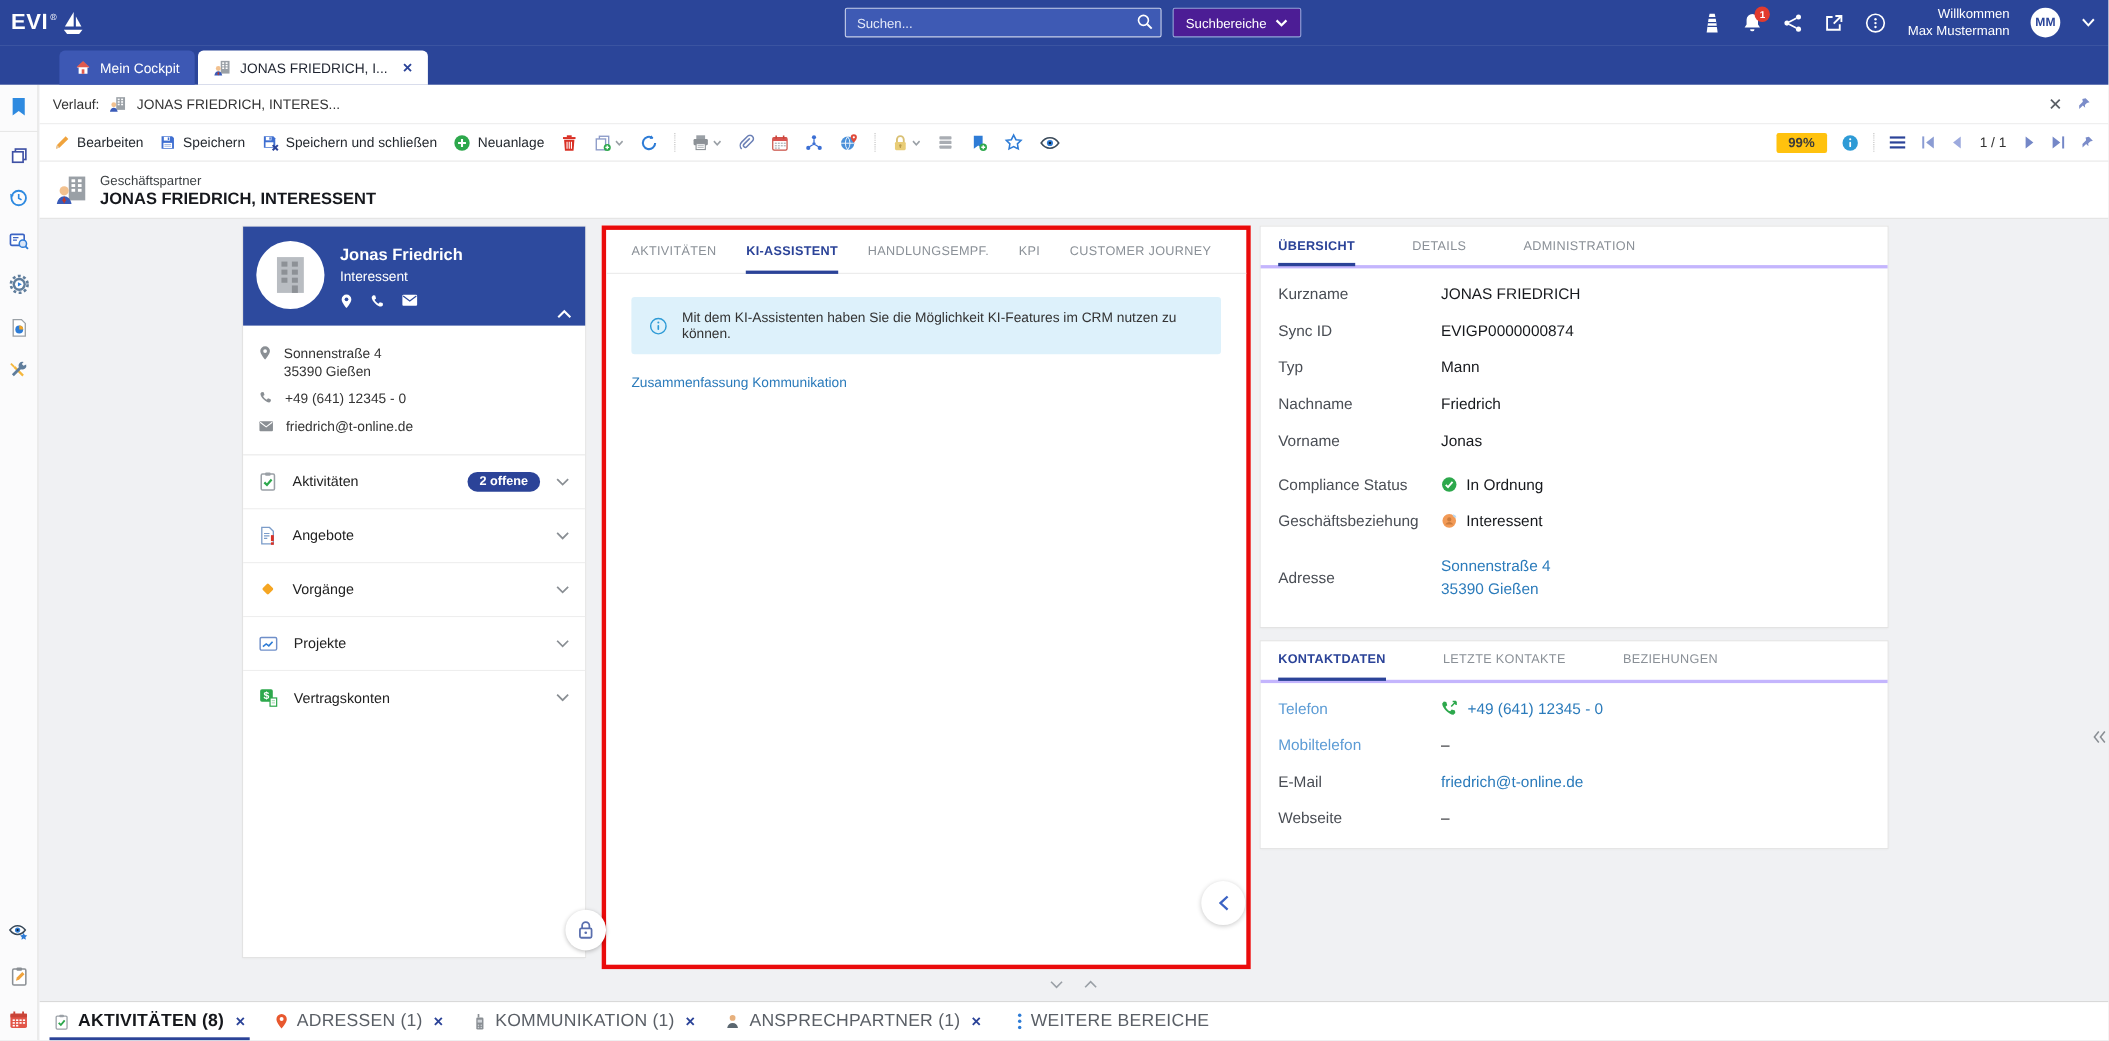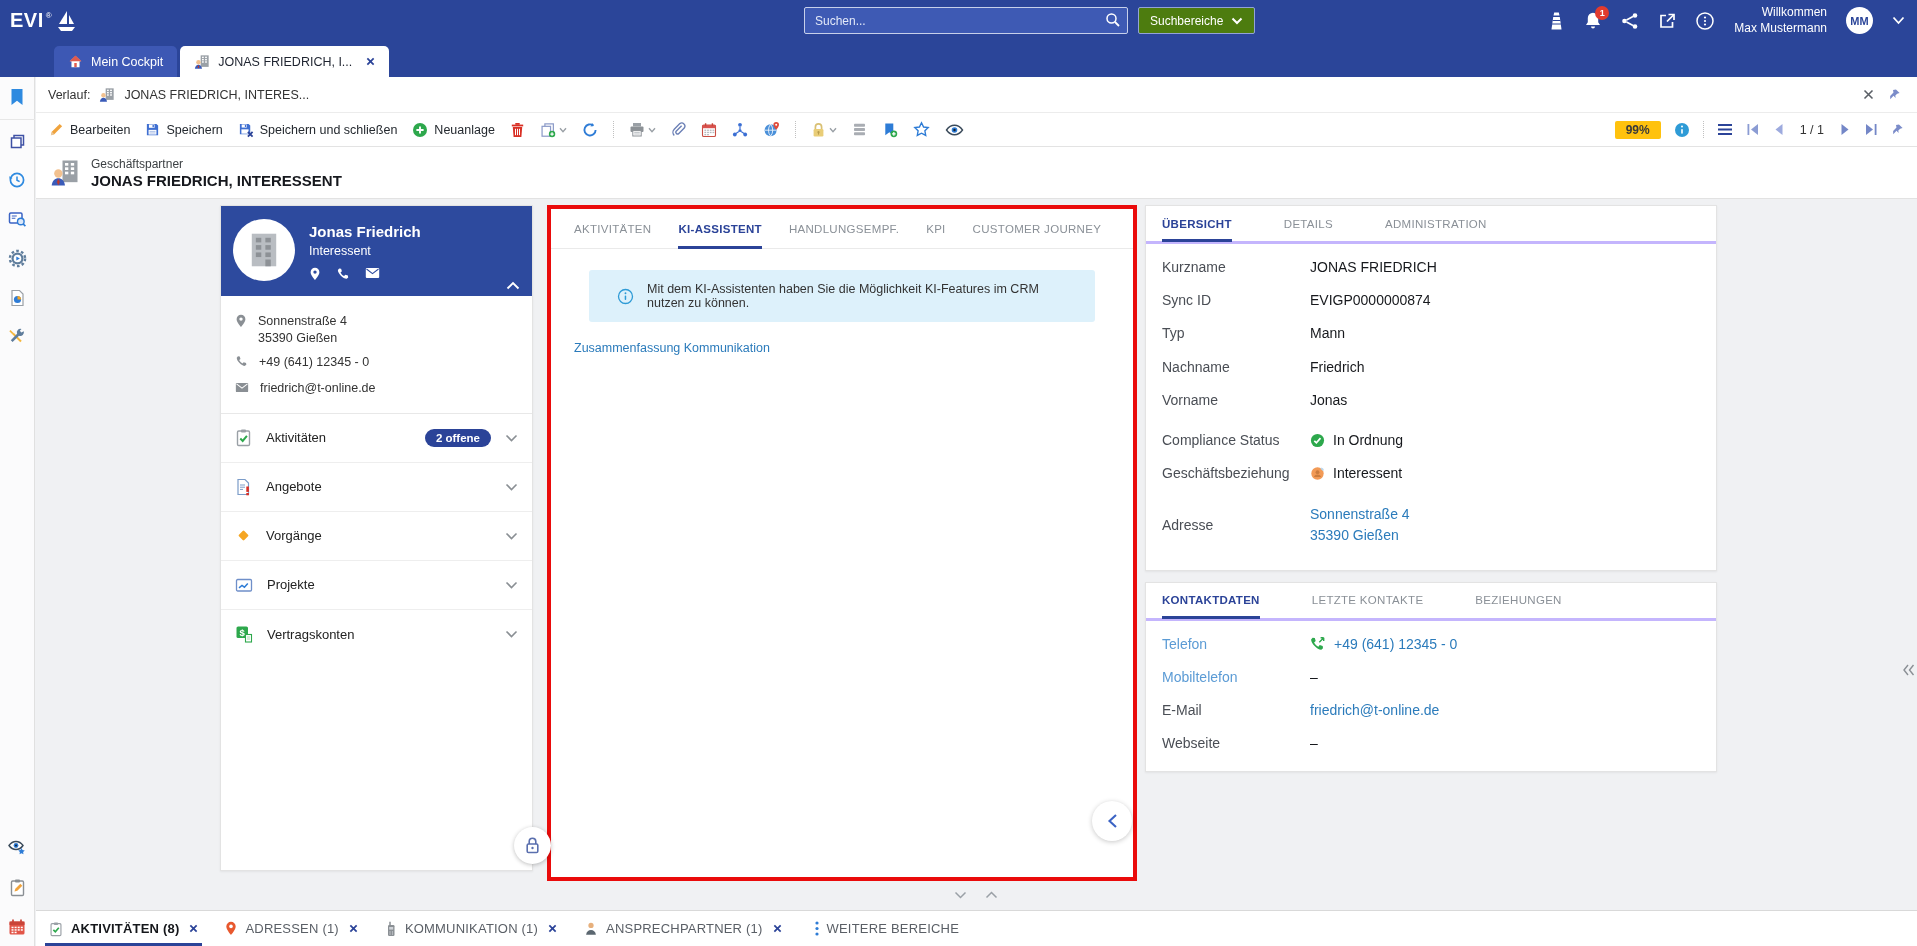--- a/index.html
+++ b/index.html
@@ -5,25 +5,25 @@
   * { box-sizing: border-box; margin: 0; padding: 0; }
   body { font-family: "Liberation Sans", sans-serif; background:#e8e8e8; }
   .screen { position:relative; width:1917px; height:946px; background:#f0f1f3; overflow:hidden; }
 
   
   .topbar { position:absolute; left:0; top:0; width:100%; height:41px; background:#2b4599; display:flex; align-items:center; color:#fff; z-index:30; }
   .logo { display:flex; align-items:flex-start; gap:2px; margin-left:10px; }
   .logo-text { font-size:20px; font-weight:bold; letter-spacing:.5px; }
   .logo-mark { font-size:8px; margin-top:2px; }
   .search-wrap { position:absolute; left:768px; top:7px; display:flex; gap:10px; align-items:center; }
-  .search-box { position:relative; width:324px; height:27px;margin-left:36px; }
+  .search-box { position:relative; width:288px; height:27px; }
   .search-box input { width:100%; height:100%; background:#3e5ab4; border:1px solid #c7d0ea; border-radius:2px; color:#fff; font-size:12px; padding:0 30px 0 10px; font-family:"Liberation Sans",sans-serif; }
   .search-box input::placeholder { color:#e3e9f8; }
   .search-glass { position:absolute; right:7px; top:5px; }
-  .scope-btn { height:27px; background:#4d7c0f; border:1px solid #93a3d8; border-radius:2px; color:#fff; font-size:12px; display:flex; align-items:center; gap:8px; padding:0 11px; cursor:pointer; }
+  .scope-btn { height:27px; background:#4c1d95; border:1px solid #93a3d8; border-radius:2px; color:#fff; font-size:12px; display:flex; align-items:center; gap:8px; padding:0 11px; cursor:pointer; }
   .top-icons { position:absolute; right:0; top:0; height:41px; display:flex; align-items:center; gap:19px; padding-right:12px; }
   .ti { position:relative; display:flex; cursor:pointer; }
   .bell-badge { position:absolute; top:-5px; right:-7px; min-width:14px; height:14px; border-radius:7px; background:#e23b2e; color:#fff; font-size:9px; font-weight:bold; display:flex; align-items:center; justify-content:center; padding:0 3px; }
   .welcome { text-align:right; font-size:12px; line-height:1.3; }
   .avatar { width:27px; height:27px; border-radius:50%; background:#fff; color:#2b4599; font-size:11px; font-weight:bold; display:flex; align-items:center; justify-content:center; }
 
   
   .tabrow { position:absolute; left:0; top:41px; width:100%; height:36px; background:#2b4599; display:flex; align-items:flex-end; padding-left:54px; gap:3px; z-index:29; }
   .mtab { height:31px; display:flex; align-items:center; gap:8px; padding:0 14px; font-size:12.5px; border-radius:5px 5px 0 0; cursor:pointer; }
   .mtab.blue { background:#3d58b4; color:#fff; }
@@ -71,21 +71,21 @@
   .acc-badge { background:#2b4398; color:#fff; font-size:11.5px; font-weight:bold; padding:3px 11px; border-radius:10px; margin-left:auto; }
   .acc-sp { margin-left:auto; }
   .acc-chev { display:flex; }
 
   
   .red-panel { position:absolute; left:511px; top:6px; width:590px; height:676px; background:#fff; border:4px solid #ea0b0b; }
   .kp-tabs { display:flex; gap:27px; padding:0 23px; height:40px; align-items:stretch; border-bottom:1px solid #eaeaea; }
   .tab-lbl { font-size:11.5px; letter-spacing:.3px; color:#8a9097; display:flex; align-items:center; position:relative; cursor:pointer; white-space:nowrap; }
   .tab-lbl.active { color:#2b4398; font-weight:bold; }
   .tab-lbl.active::after { content:""; position:absolute; left:0; right:0; bottom:-1px; height:3px; background:#2b4398; }
-  .info-banner { margin:21px 38px 0; background:#ddf1fb; border-radius:3px; padding:12px 28px; display:flex; align-items:center; gap:13px; font-size:12.5px; color:#333; }
+  .info-banner { margin:21px 23px 0; background:#ddf1fb; border-radius:3px; padding:12px 16px; display:flex; align-items:center; gap:13px; font-size:12.5px; color:#333; }
   .kp-link { display:inline-block; margin:19px 23px; font-size:12.5px; color:#2b7bbb; cursor:pointer; }
 
   .lock-fab { position:absolute; left:478px; top:628px; width:37px; height:37px; background:#fff; border-radius:50%; box-shadow:0 1px 4px rgba(0,0,0,.25); display:flex; align-items:center; justify-content:center; z-index:6; cursor:pointer; }
   .collapse-fab { position:absolute; left:1056px; top:602px; width:40px; height:40px; background:#fff; border-radius:50%; box-shadow:0 1px 5px rgba(0,0,0,.22); display:flex; align-items:center; justify-content:center; z-index:6; cursor:pointer; }
 
   
   .right-col { position:absolute; left:1109px; top:6px; width:572px; }
   .panel { background:#fff; border:1px solid #e3e3e3; box-shadow:0 1px 2px rgba(0,0,0,.06); margin-bottom:11px; }
   .p-tabs { display:flex; gap:52px; padding:0 16px; height:38px; align-items:stretch; border-bottom:3px solid #c4b5fd; }
   .fields { padding:14px 16px 10px; }
@@ -96,21 +96,21 @@
   .f-value { color:#17191d; display:flex; align-items:center; gap:8px; }
   .f-link { color:#2b7bbb; cursor:pointer; }
   .f-link-block { color:#2b7bbb; cursor:pointer; line-height:1.45; }
 
   .bottom-chevs { position:absolute; left:918px; top:692px; display:flex; gap:18px; }
   .bottom-chevs span { display:flex; cursor:pointer; }
   .edge-collapse { position:absolute; right:2px; top:465px; cursor:pointer; display:flex; }
 
   
   .bottom-tabs { height:36px; background:#fff; border-top:1px solid #d9d9d9; display:flex; align-items:stretch; gap:27px; padding-left:13px; flex:none; }
-  .b-tab { display:flex; align-items:center; gap:8px; font-size:13px; letter-spacing:.2px; color:#5a5f66; position:relative; cursor:pointer; white-space:nowrap; }
+  .b-tab { display:flex; align-items:center; gap:8px; font-size:16px; letter-spacing:.2px; color:#5a5f66; position:relative; cursor:pointer; white-space:nowrap; }
   .b-tab.active { color:#15171b; font-weight:bold; }
   .b-tab.active::after { content:""; position:absolute; left:-4px; right:-4px; bottom:0; height:3px; background:#2b4398; }
   .b-x { display:flex; margin-left:2px; }
 </style>
 </head>
 <body>
 
 <div class="screen">
 
   <div class="topbar">

